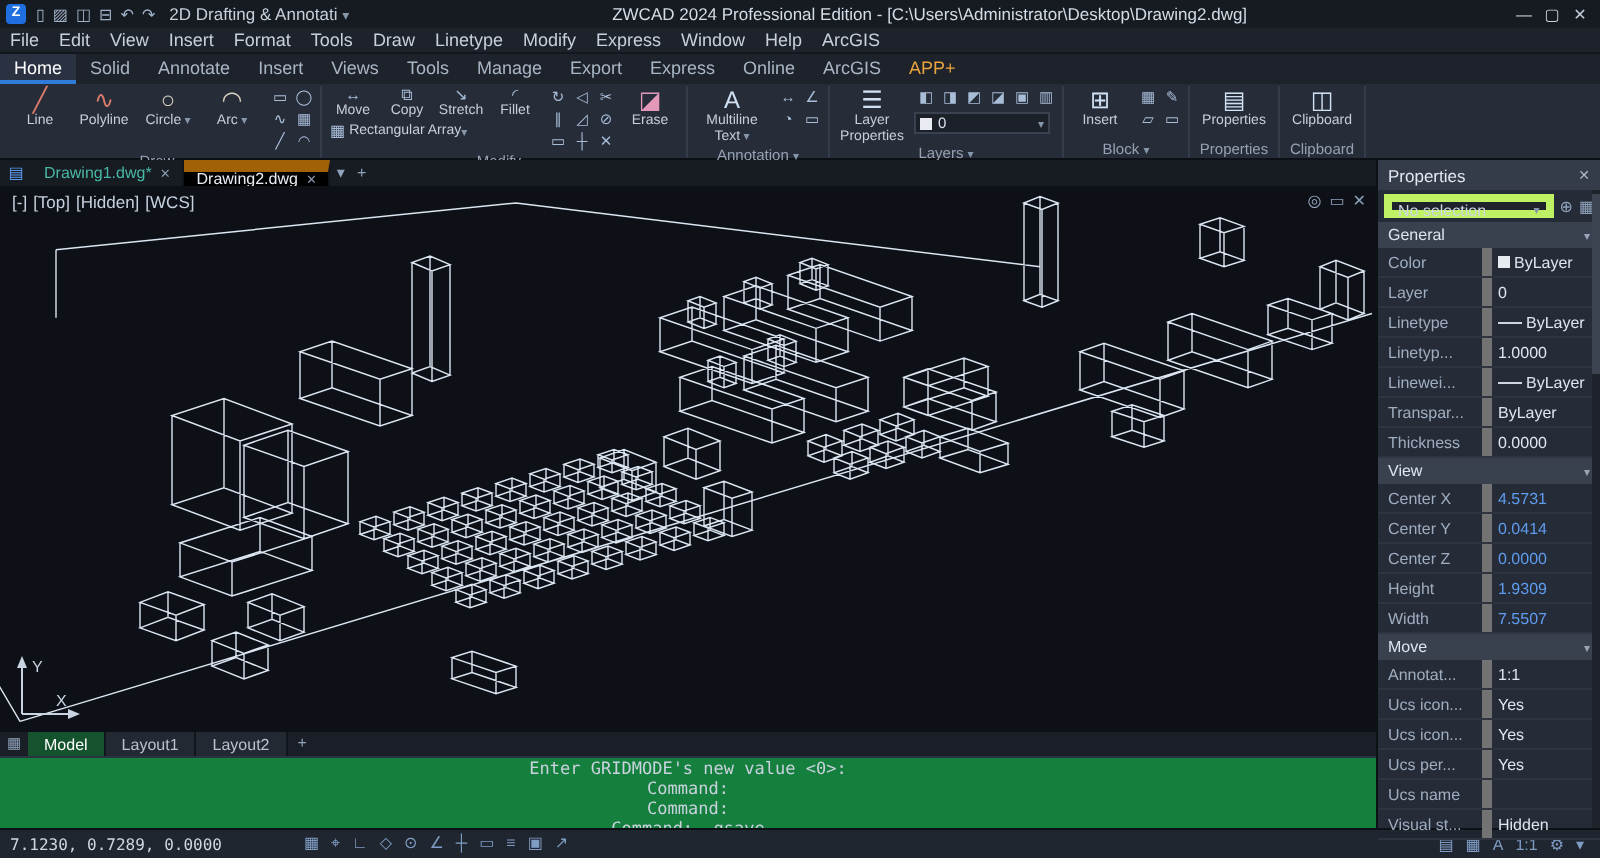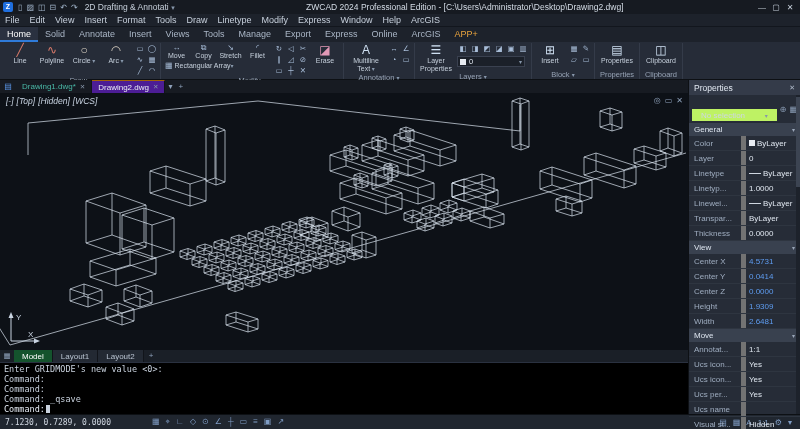--- a/index.html
+++ b/index.html
@@ -55,53 +55,53 @@
   .plabel-dd { color:#8797ab; font-size:6px; }
 
   
   .mainrow { flex:1; display:flex; min-height:0; }
   .leftcol { width:688px; display:flex; flex-direction:column; min-height:0; }
 
   
   .ftabs { height:13px; background:#171b22; display:flex; align-items:stretch; font-size:8px; flex:0 0 auto; }
   .ftab-home { width:16px; text-align:center; color:#5d9bf0; font-size:8px; line-height:13px; }
   .ftab { display:flex; align-items:center; padding:0 6px; color:#49b8a6; border-right:1px solid #10141a; }
-  .ftab.active { background:#4c1d95; color:#e9eef6; border-top:1px solid #a16207;justify-content:center; }
+  .ftab.active { background:#000000; color:#e9eef6; border-top:6px solid #a16207;justify-content:center; }
   .tclose { margin-left:4px; font-size:6.5px; color:#8797ab; }
   .ftab-extra { display:flex; align-items:center; }
   .ftab-extra span { color:#8fa2bb; font-size:8px; margin:0 3px; }
 
   
   .viewport { flex:1; position:relative; background:#0d1117; overflow:hidden; }
-  .vctrls { position:absolute; top:3px; left:6px; font-size:8.5px; color:#c7d2e0; z-index:2;font-style:italic; }
+  .vctrls { position:absolute; top:3px; left:6px; font-size:8.5px; color:#c7d2e0; z-index:2; }
   .vctrl { margin-right:3px; }
   .vnav { position:absolute; top:3px; right:5px; font-size:8px; color:#8fa2bb; z-index:2; }
   .vnav span { margin-left:4px; }
   .wiresvg { position:absolute; inset:0; width:100%; height:100%; }
   .ucs { position:absolute; left:4px; bottom:2px; }
 
   
   .ltabs { height:12px; background:#1a1f27; display:flex; align-items:stretch; font-size:8px; flex:0 0 auto; }
   .ltab-icon { width:14px; color:#8fa2bb; text-align:center; line-height:12px; font-size:7.5px; }
   .ltab { display:flex; align-items:center; padding:0 8px; color:#b8c2d0; background:#232933; border-right:1px solid #11141a; }
   .ltab.active { background:#14532d; color:#ffffff; }
   .ltab-plus { color:#8fa2bb; padding:0 5px; line-height:12px; }
 
   
-  .cmd { height:52px; background:#000000; border-top:1px solid #2a3140; font-family:"DejaVu Sans Mono", monospace; font-size:8.5px; color:#c9d2de; padding:1px 4px; flex:0 0 auto; }
+  .cmd { height:36px; background:#15803d; border-top:1px solid #2a3140; font-family:"DejaVu Sans Mono", monospace; font-size:8.5px; color:#c9d2de; padding:1px 4px; flex:0 0 auto;text-align:center; }
   .cmd-line { line-height:10px; white-space:pre; }
   .cmd-prompt { line-height:10px; color:#e6ecf5; }
   .caret { display:inline-block; width:4px; height:8px; background:#c9d2de; vertical-align:-1px; margin-left:1px; }
 
   
   .palette { width:112px; background:#262c37; border-left:1px solid #0d1014; display:flex; flex-direction:column; font-size:8px; position:relative; }
   .pal-header { height:15px; background:#343b49; display:flex; align-items:center; padding:0 5px; color:#e2e9f2; font-size:8.5px; flex:0 0 auto; }
   .pal-close { margin-left:auto; color:#aeb9c8; font-size:7px; }
   .pal-selrow { display:flex; align-items:center; padding:2px 3px; flex:0 0 auto; }
-  .pal-select { flex:1; height:12px; background:#1d222b; border:6px solid #bef264; display:flex; align-items:center; padding:0 3px; color:#cdd6e2;margin-top:12px; }
+  .pal-select { flex:1; height:12px; background:#1d222b; border:4px solid #bef264; display:flex; padding:0 3px; color:#cdd6e2; }
   .pal-select .dd { margin-left:auto; color:#8797ab; font-size:6px; }
   .pal-selicons { display:flex; }
   .pal-selicons span { color:#8fa2bb; font-size:8px; margin-left:3px; }
   .psec { height:13px; background:#39414f; display:flex; align-items:center; padding:0 5px; color:#dde5ef; flex:0 0 auto; }
   .psec .dd { margin-left:auto; color:#9aa6b8; font-size:6px; }
   .prow { height:15px; display:flex; align-items:center; border-bottom:1px solid #2e3540; flex:0 0 auto; }
   .pk { width:52px; padding-left:5px; color:#9fadc0; overflow:hidden; white-space:nowrap; }
   .pv { flex:1; padding-left:3px; border-left:5px solid #737373; color:#dfe6ef; display:flex; align-items:center; overflow:hidden; white-space:nowrap; height:100%; }
   .pv .blue { color:#5e9cf0; }
   .swatch { width:6px; height:6px; background:#e8ecf2; display:inline-block; margin-right:2px; flex:0 0 auto; }
@@ -539,21 +539,21 @@
           <div class="prow">
             <span class="pk">Height</span>
             <span class="pv">
               <span class="blue">1.9309</span>
             </span>
           </div>
 
           <div class="prow">
             <span class="pk">Width</span>
             <span class="pv">
-              <span class="blue">2.6481</span>
+              <span class="blue">7.5507</span>
             </span>
           </div>
         </div>
 
       <div class="psec">
         <span>Move</span>
         <span class="dd">▾</span>
       </div>
       <div>
 

